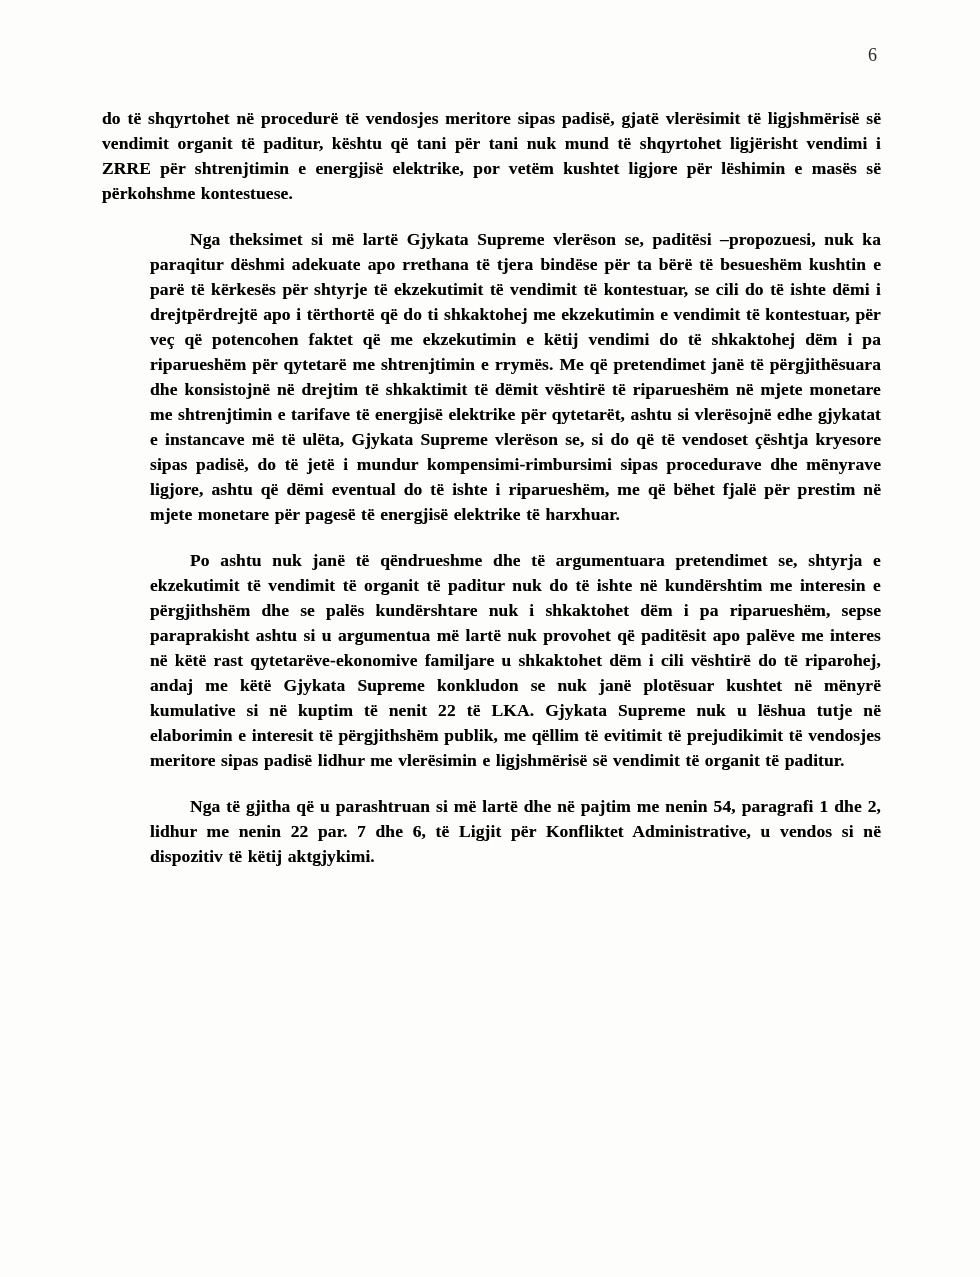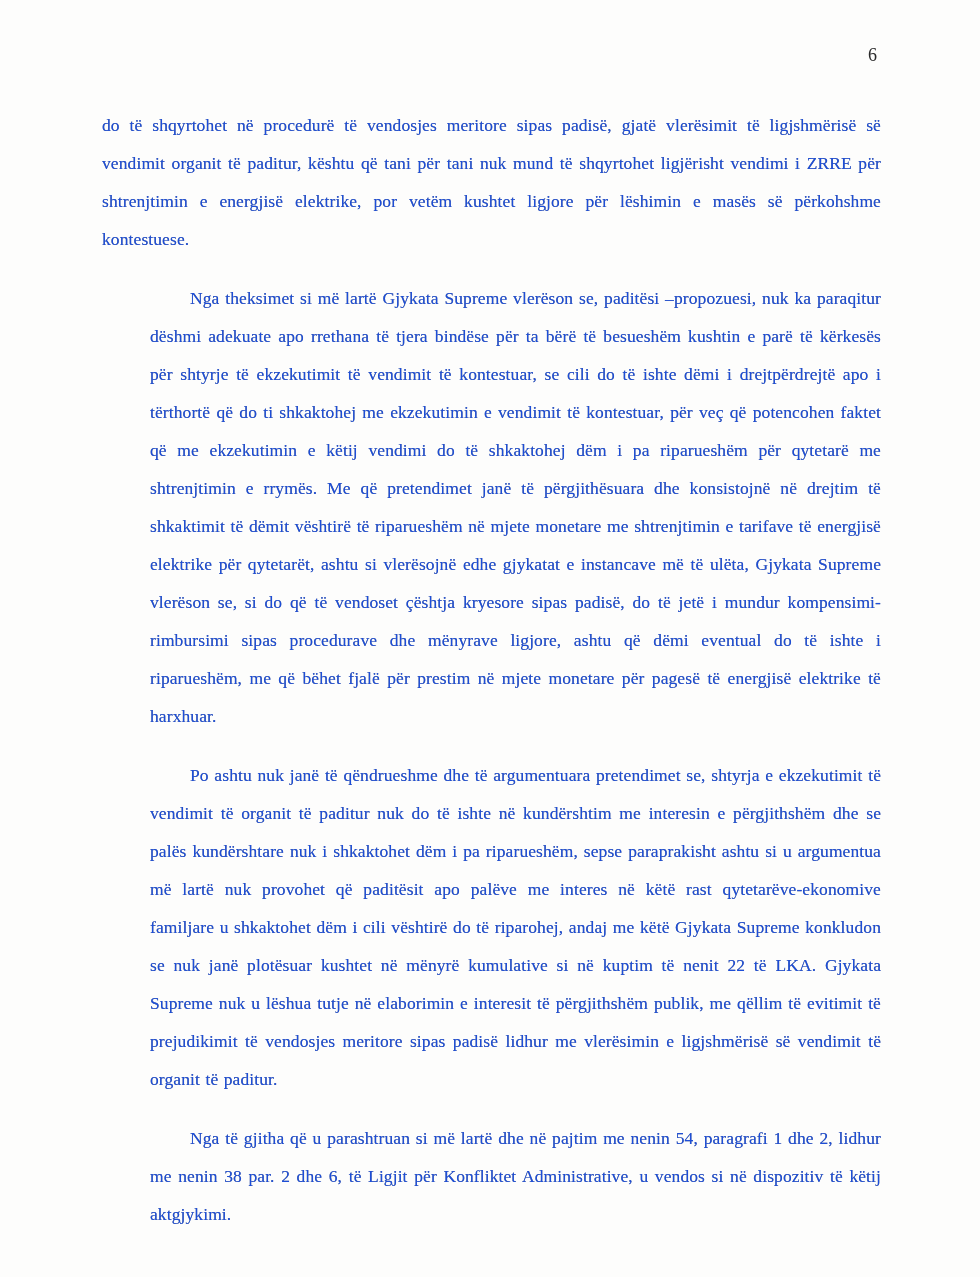--- a/index.html
+++ b/index.html
@@ -26,40 +26,41 @@
   }
   .doc-body {
     position: absolute;
     top: 106px;
     left: 102px;
     width: 779px;
   }
   .para {
     margin: 0 0 21px 0;
     font-size: 17.5px;
-    line-height: 38px;
+    line-height: 25px;
     text-align: justify;
     letter-spacing: 0.1px;
     word-spacing: 1px;
-    color: #1d4ed8;
+    color: #000000;
     
     text-shadow: 0 0 0.4px rgba(40,40,40,0.55);
+    font-weight: bold;
   }
   .para.indented {
     text-indent: 40px;
     margin-left: 48px;
   }
 </style>
 </head>
 <body>
 
 <div class="page">
 
   <div class="page-number">6</div>
 
   <div class="doc-body">
     <p class="para">do të shqyrtohet në procedurë të vendosjes meritore sipas padisë, gjatë vlerësimit të ligjshmërisë së vendimit organit të paditur, kështu që tani për tani nuk mund të shqyrtohet ligjërisht vendimi i ZRRE për shtrenjtimin e energjisë elektrike, por vetëm kushtet ligjore për lëshimin e masës së përkohshme kontestuese.</p>
     <p class="para indented">Nga theksimet si më lartë Gjykata Supreme vlerëson se, paditësi –propozuesi, nuk ka paraqitur dëshmi adekuate apo rrethana të tjera bindëse për ta bërë të besueshëm kushtin e parë të kërkesës për shtyrje të ekzekutimit të vendimit të kontestuar, se cili do të ishte dëmi i drejtpërdrejtë apo i tërthortë që do ti shkaktohej me ekzekutimin e vendimit të kontestuar, për veç që potencohen faktet që me ekzekutimin e këtij vendimi do të shkaktohej dëm i pa riparueshëm për qytetarë me shtrenjtimin e rrymës. Me që pretendimet janë të përgjithësuara dhe konsistojnë në drejtim të shkaktimit të dëmit vështirë të riparueshëm në mjete monetare me shtrenjtimin e tarifave të energjisë elektrike për qytetarët, ashtu si vlerësojnë edhe gjykatat e instancave më të ulëta, Gjykata Supreme vlerëson se, si do që të vendoset çështja kryesore sipas padisë, do të jetë i mundur kompensimi-rimbursimi sipas procedurave dhe mënyrave ligjore, ashtu që dëmi eventual do të ishte i riparueshëm, me që bëhet fjalë për prestim në mjete monetare për pagesë të energjisë elektrike të harxhuar.</p>
     <p class="para indented">Po ashtu nuk janë të qëndrueshme dhe të argumentuara pretendimet se, shtyrja e ekzekutimit të vendimit të organit të paditur nuk do të ishte në kundërshtim me interesin e përgjithshëm dhe se palës kundërshtare nuk i shkaktohet dëm i pa riparueshëm, sepse paraprakisht ashtu si u argumentua më lartë nuk provohet që paditësit apo palëve me interes në këtë rast qytetarëve-ekonomive familjare u shkaktohet dëm i cili vështirë do të riparohej, andaj me këtë Gjykata Supreme konkludon se nuk janë plotësuar kushtet në mënyrë kumulative si në kuptim të nenit 22 të LKA.  Gjykata Supreme nuk u lëshua tutje në elaborimin e interesit të përgjithshëm publik, me qëllim të evitimit të prejudikimit të vendosjes meritore sipas padisë lidhur me vlerësimin e ligjshmërisë së vendimit të organit të paditur.</p>
-    <p class="para indented">Nga të gjitha që u parashtruan si më lartë dhe në pajtim me nenin 54, paragrafi 1 dhe 2, lidhur me nenin 38 par. 2 dhe 6, të Ligjit për Konfliktet Administrative, u vendos si në dispozitiv të këtij aktgjykimi.</p>
+    <p class="para indented">Nga të gjitha që u parashtruan si më lartë dhe në pajtim me nenin 54, paragrafi 1 dhe 2, lidhur me nenin 22 par. 7 dhe 6, të Ligjit për Konfliktet Administrative, u vendos si në dispozitiv të këtij aktgjykimi.</p>
   </div>
 
 </div>
 
 </body></html>

